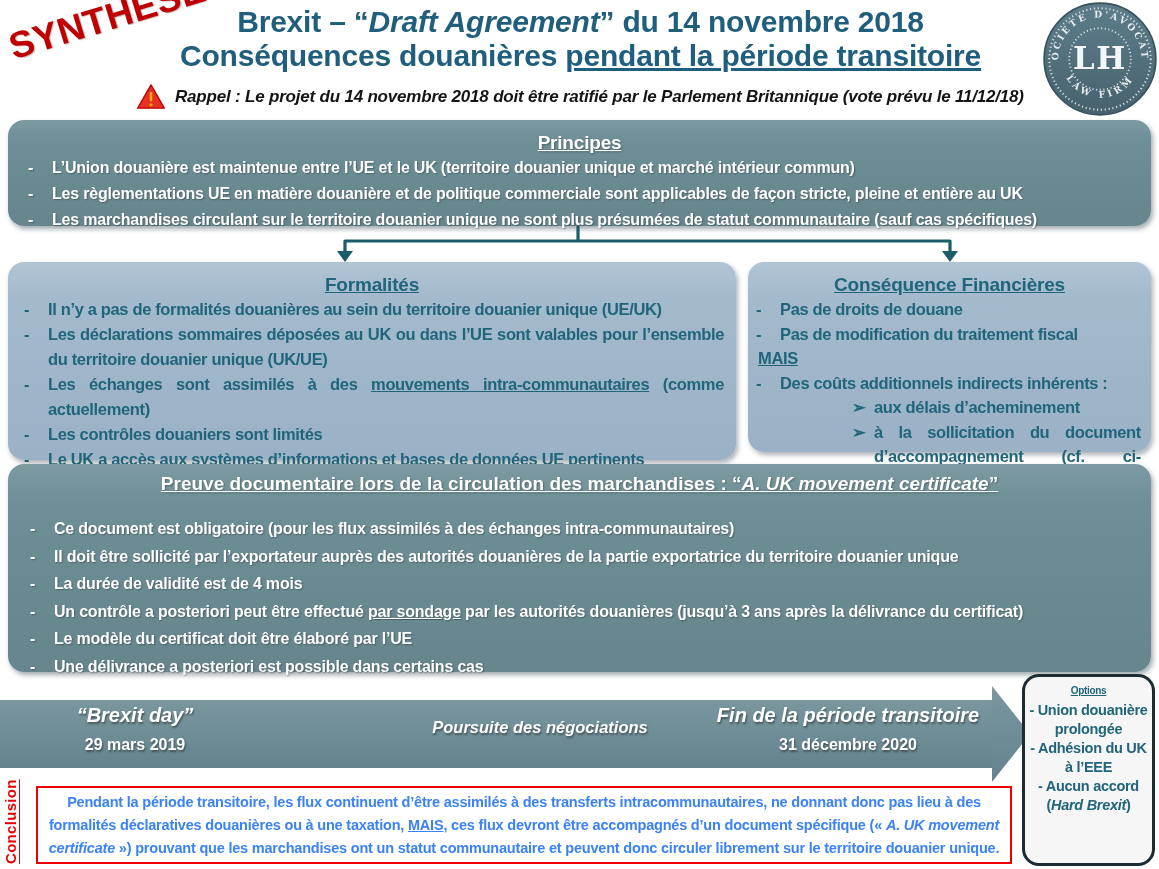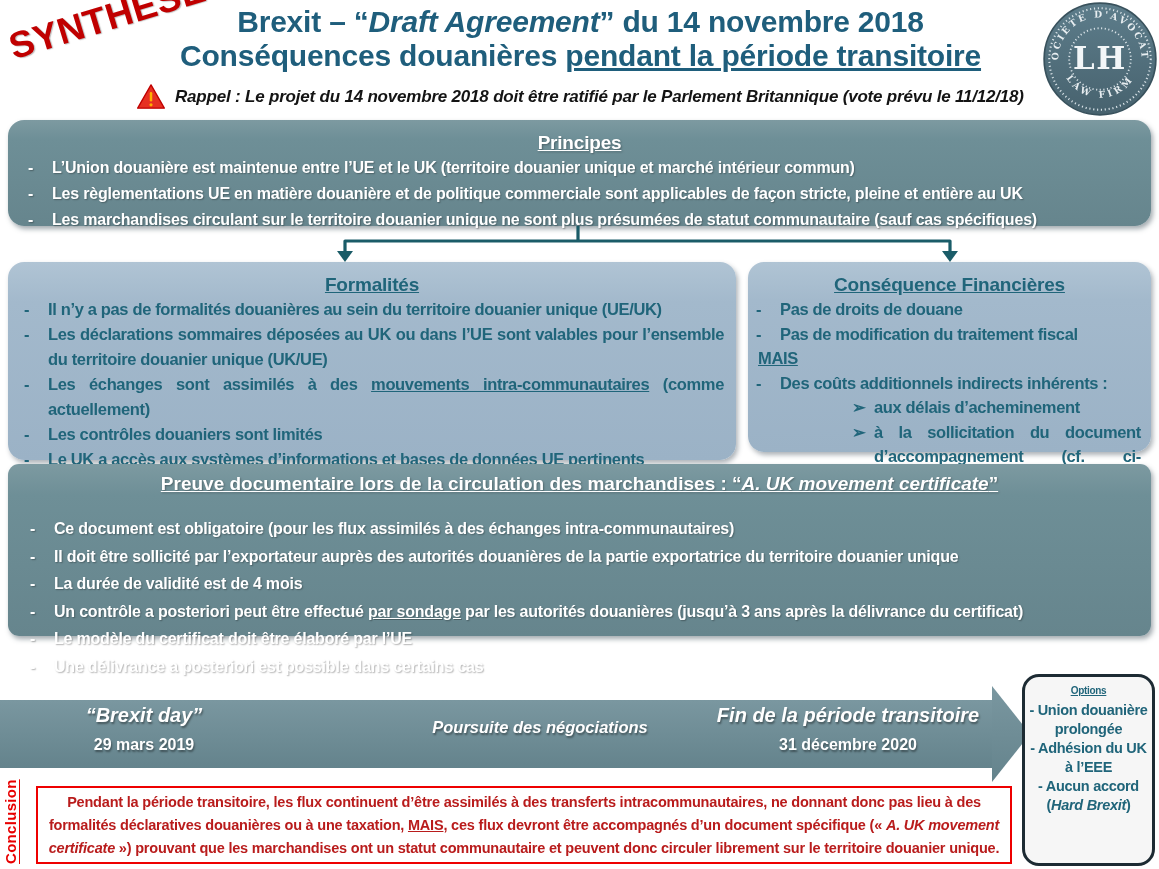--- a/index.html
+++ b/index.html
@@ -57,30 +57,30 @@
 
   
   .box-consequences{left:748px; top:262px; width:403px; height:190px;}
   .conseq-list{padding:1px 8px 0 8px; font-size:16.5px; line-height:24.5px; letter-spacing:-.35px;}
   .mais{margin-left:2px; text-decoration:underline;}
   .sub{display:flex; margin-left:96px;}
   .sub .m{flex:0 0 22px;}
   .sub .x{flex:1; text-align:justify; padding-right:2px;}
 
   
-  .box-preuve{left:8px; top:464px; width:1143px; height:172px;border-radius:11px;}
+  .box-preuve{left:8px; top:464px; width:1143px; height:208px;}
   .preuve-title{font-size:19px; padding-top:9px; text-align:center; text-shadow:1px 1px 2px rgba(0,0,0,.3);}
   .preuve-title .wrap{text-decoration:underline;}
   .preuve-list{padding:20px 12px 0 22px; font-size:16px; line-height:27.5px; letter-spacing:-.2px;
     text-shadow:1px 1px 1.5px rgba(0,0,0,.3);}
 
   
   .timeline-svg{position:absolute; left:0; top:686px; width:1032px; height:96px;}
   .tl-text{position:absolute; color:#ffffff; text-align:center; text-shadow:1px 2px 2px rgba(0,0,0,.4);}
-  .tl-left{left:24px; top:700px; width:240px;}
+  .tl-left{left:15px; top:700px; width:240px;}
   .tl-center{left:352px; top:718px; width:376px; font-size:16.5px; font-style:italic;}
   .tl-right{left:654px; top:700px; width:388px;}
   .tl-l1{font-size:20px; font-style:italic; line-height:30px;}
   .tl-l2{font-size:16px; line-height:30px;}
 
   
   .options{
     position:absolute; left:1022px; top:674px; width:133px; height:192px;
     background:#f6f6f6; border:3px solid #1d2b33; border-radius:17px; box-sizing:border-box;
     color:#20657a; text-align:center; font-size:14.5px; line-height:19px; letter-spacing:-.3px;
@@ -89,21 +89,21 @@
   .options-title{font-size:10px; text-decoration:underline; margin-bottom:1px;}
 
   
   .concl-label{
     position:absolute; left:2px; top:786px; width:30px; height:78px;
     writing-mode:vertical-rl; transform:rotate(180deg);
     color:#e80000; font-size:15px; text-decoration:underline; text-align:center; letter-spacing:.3px;
   }
   .concl-box{
     position:absolute; left:36px; top:786px; width:976px; height:78px; box-sizing:border-box;
-    border:2px solid #ee0000; background:#ffffff; color:#b91c1c;
+    border:2px solid #ee0000; background:#ffffff; color:#3b82f6;
     font-size:14.5px; line-height:23px; text-align:center; letter-spacing:-.2px;
     padding:4px 1px; display:flex; align-items:center;
   }
 </style>
 </head>
 <body>
 
 <div class="slide">
 
   <div class="synthese">SYNTHESE</div>

